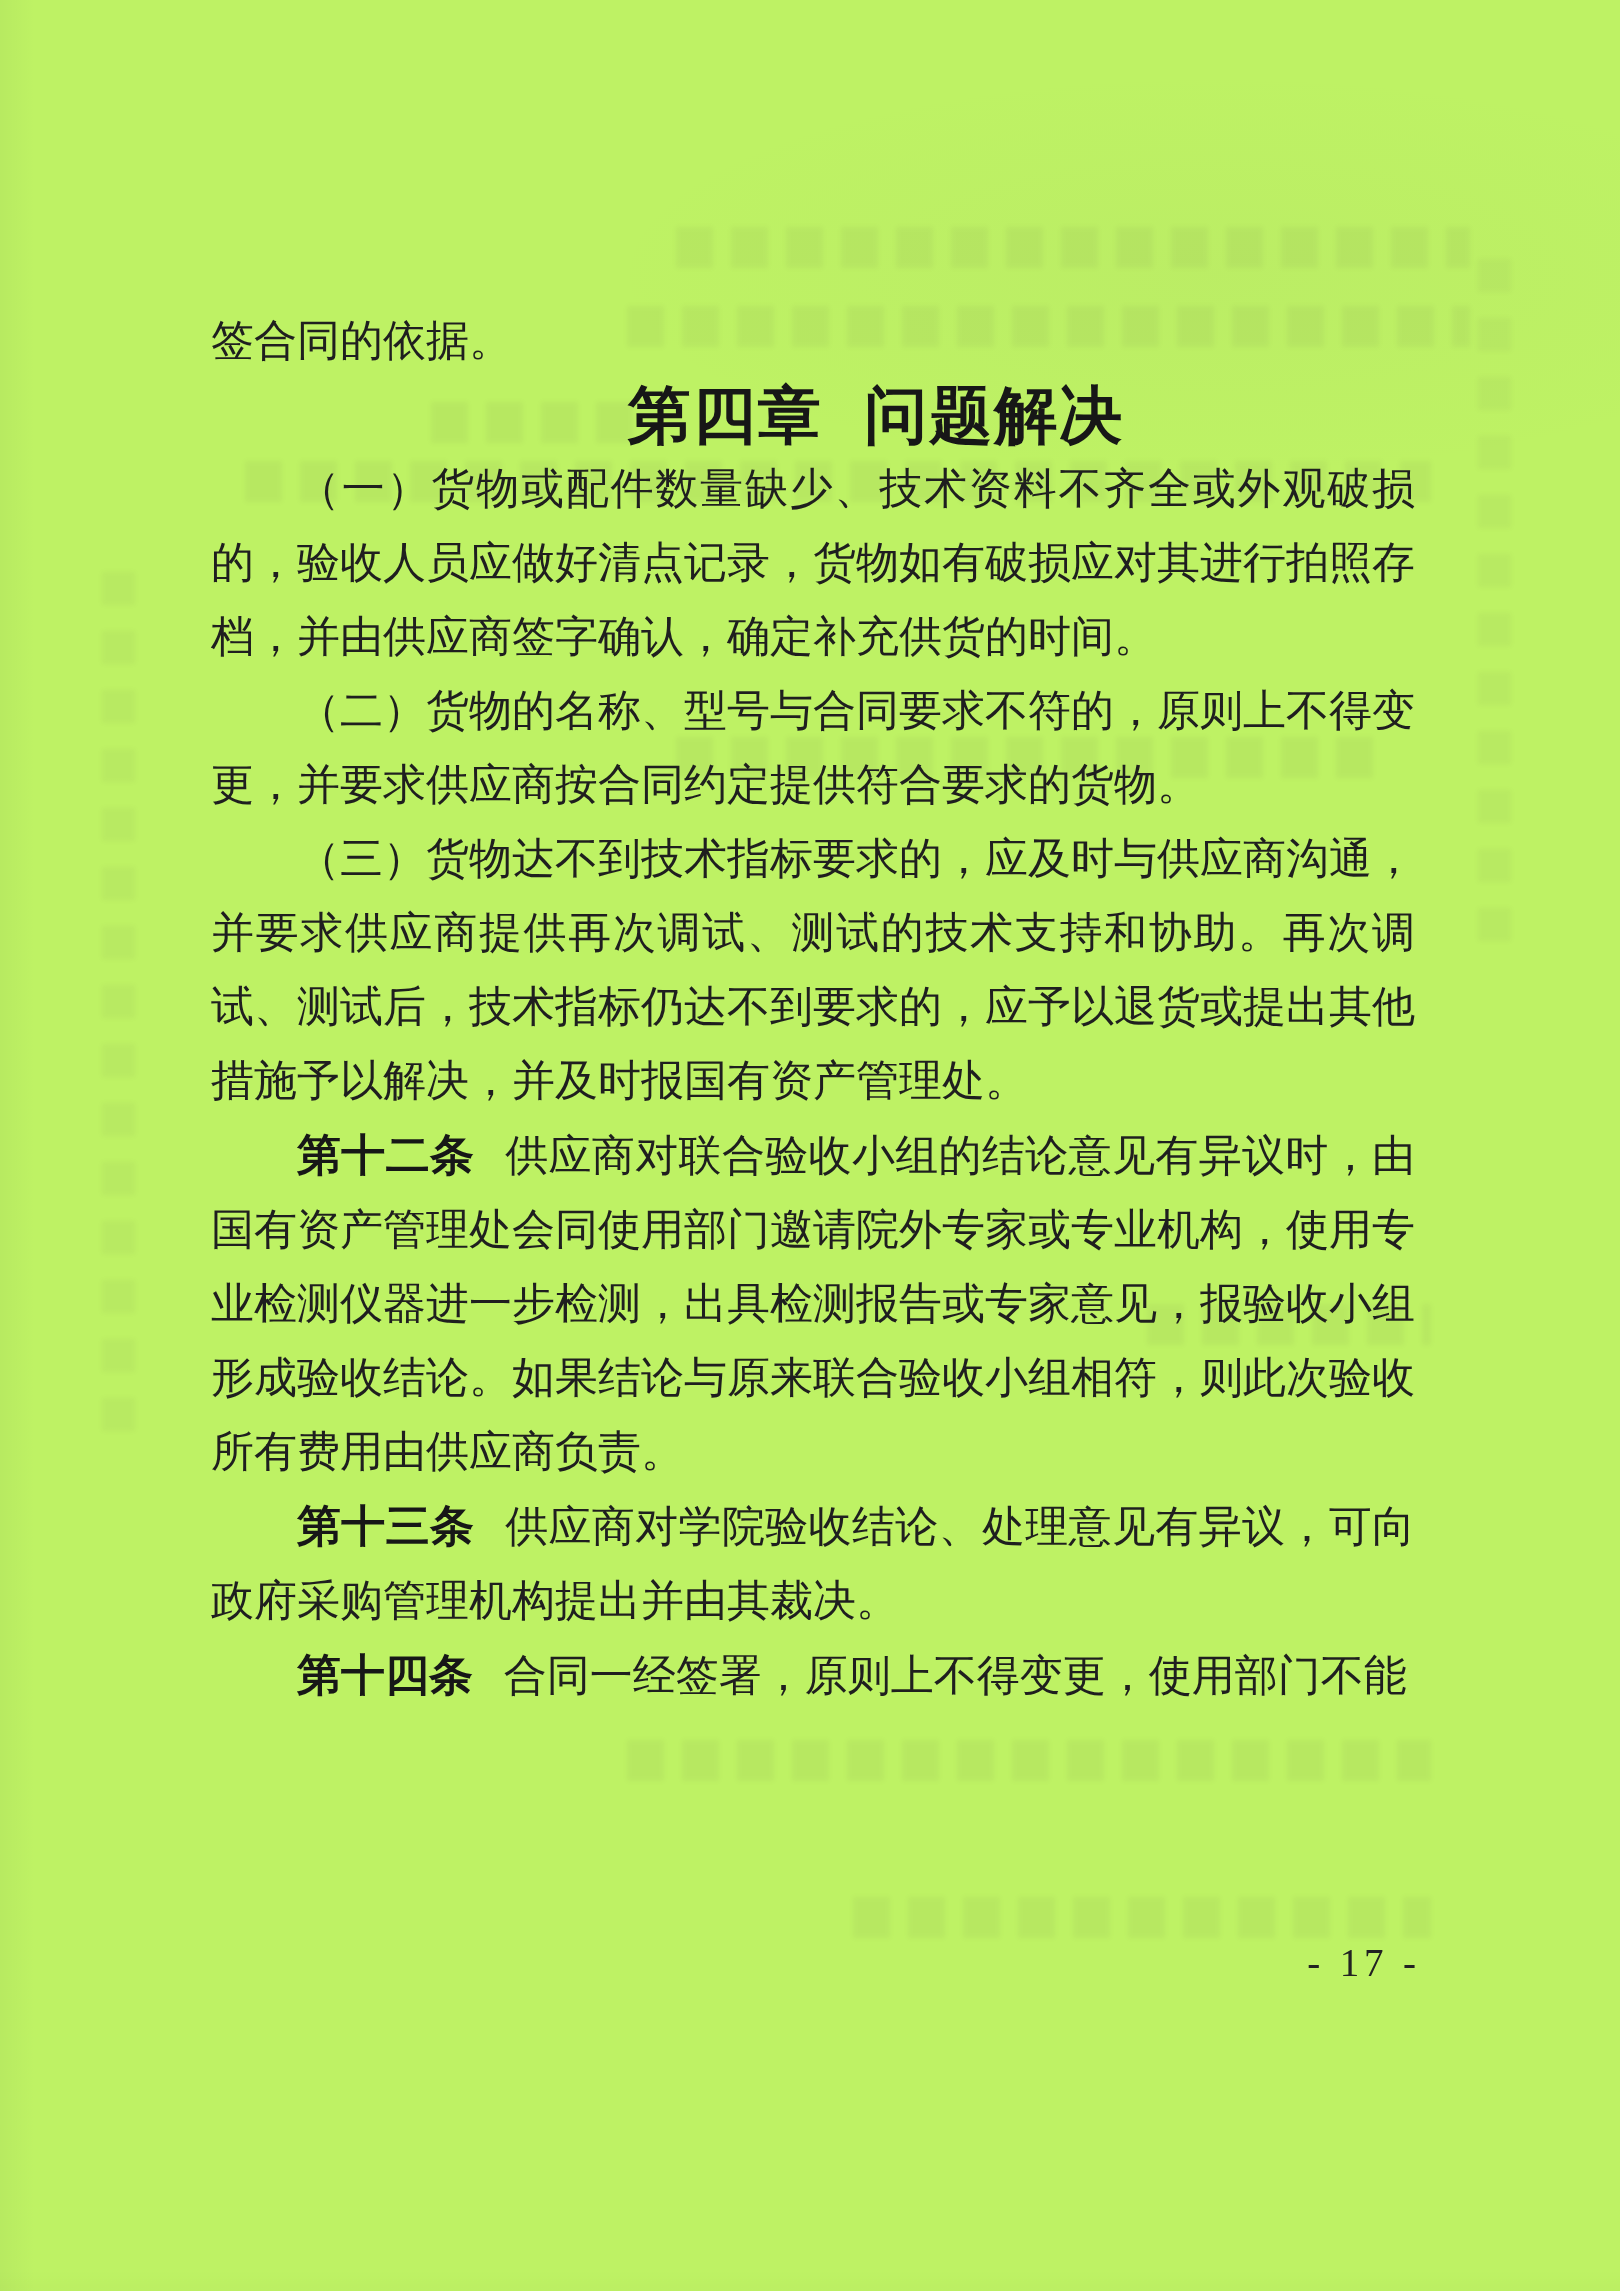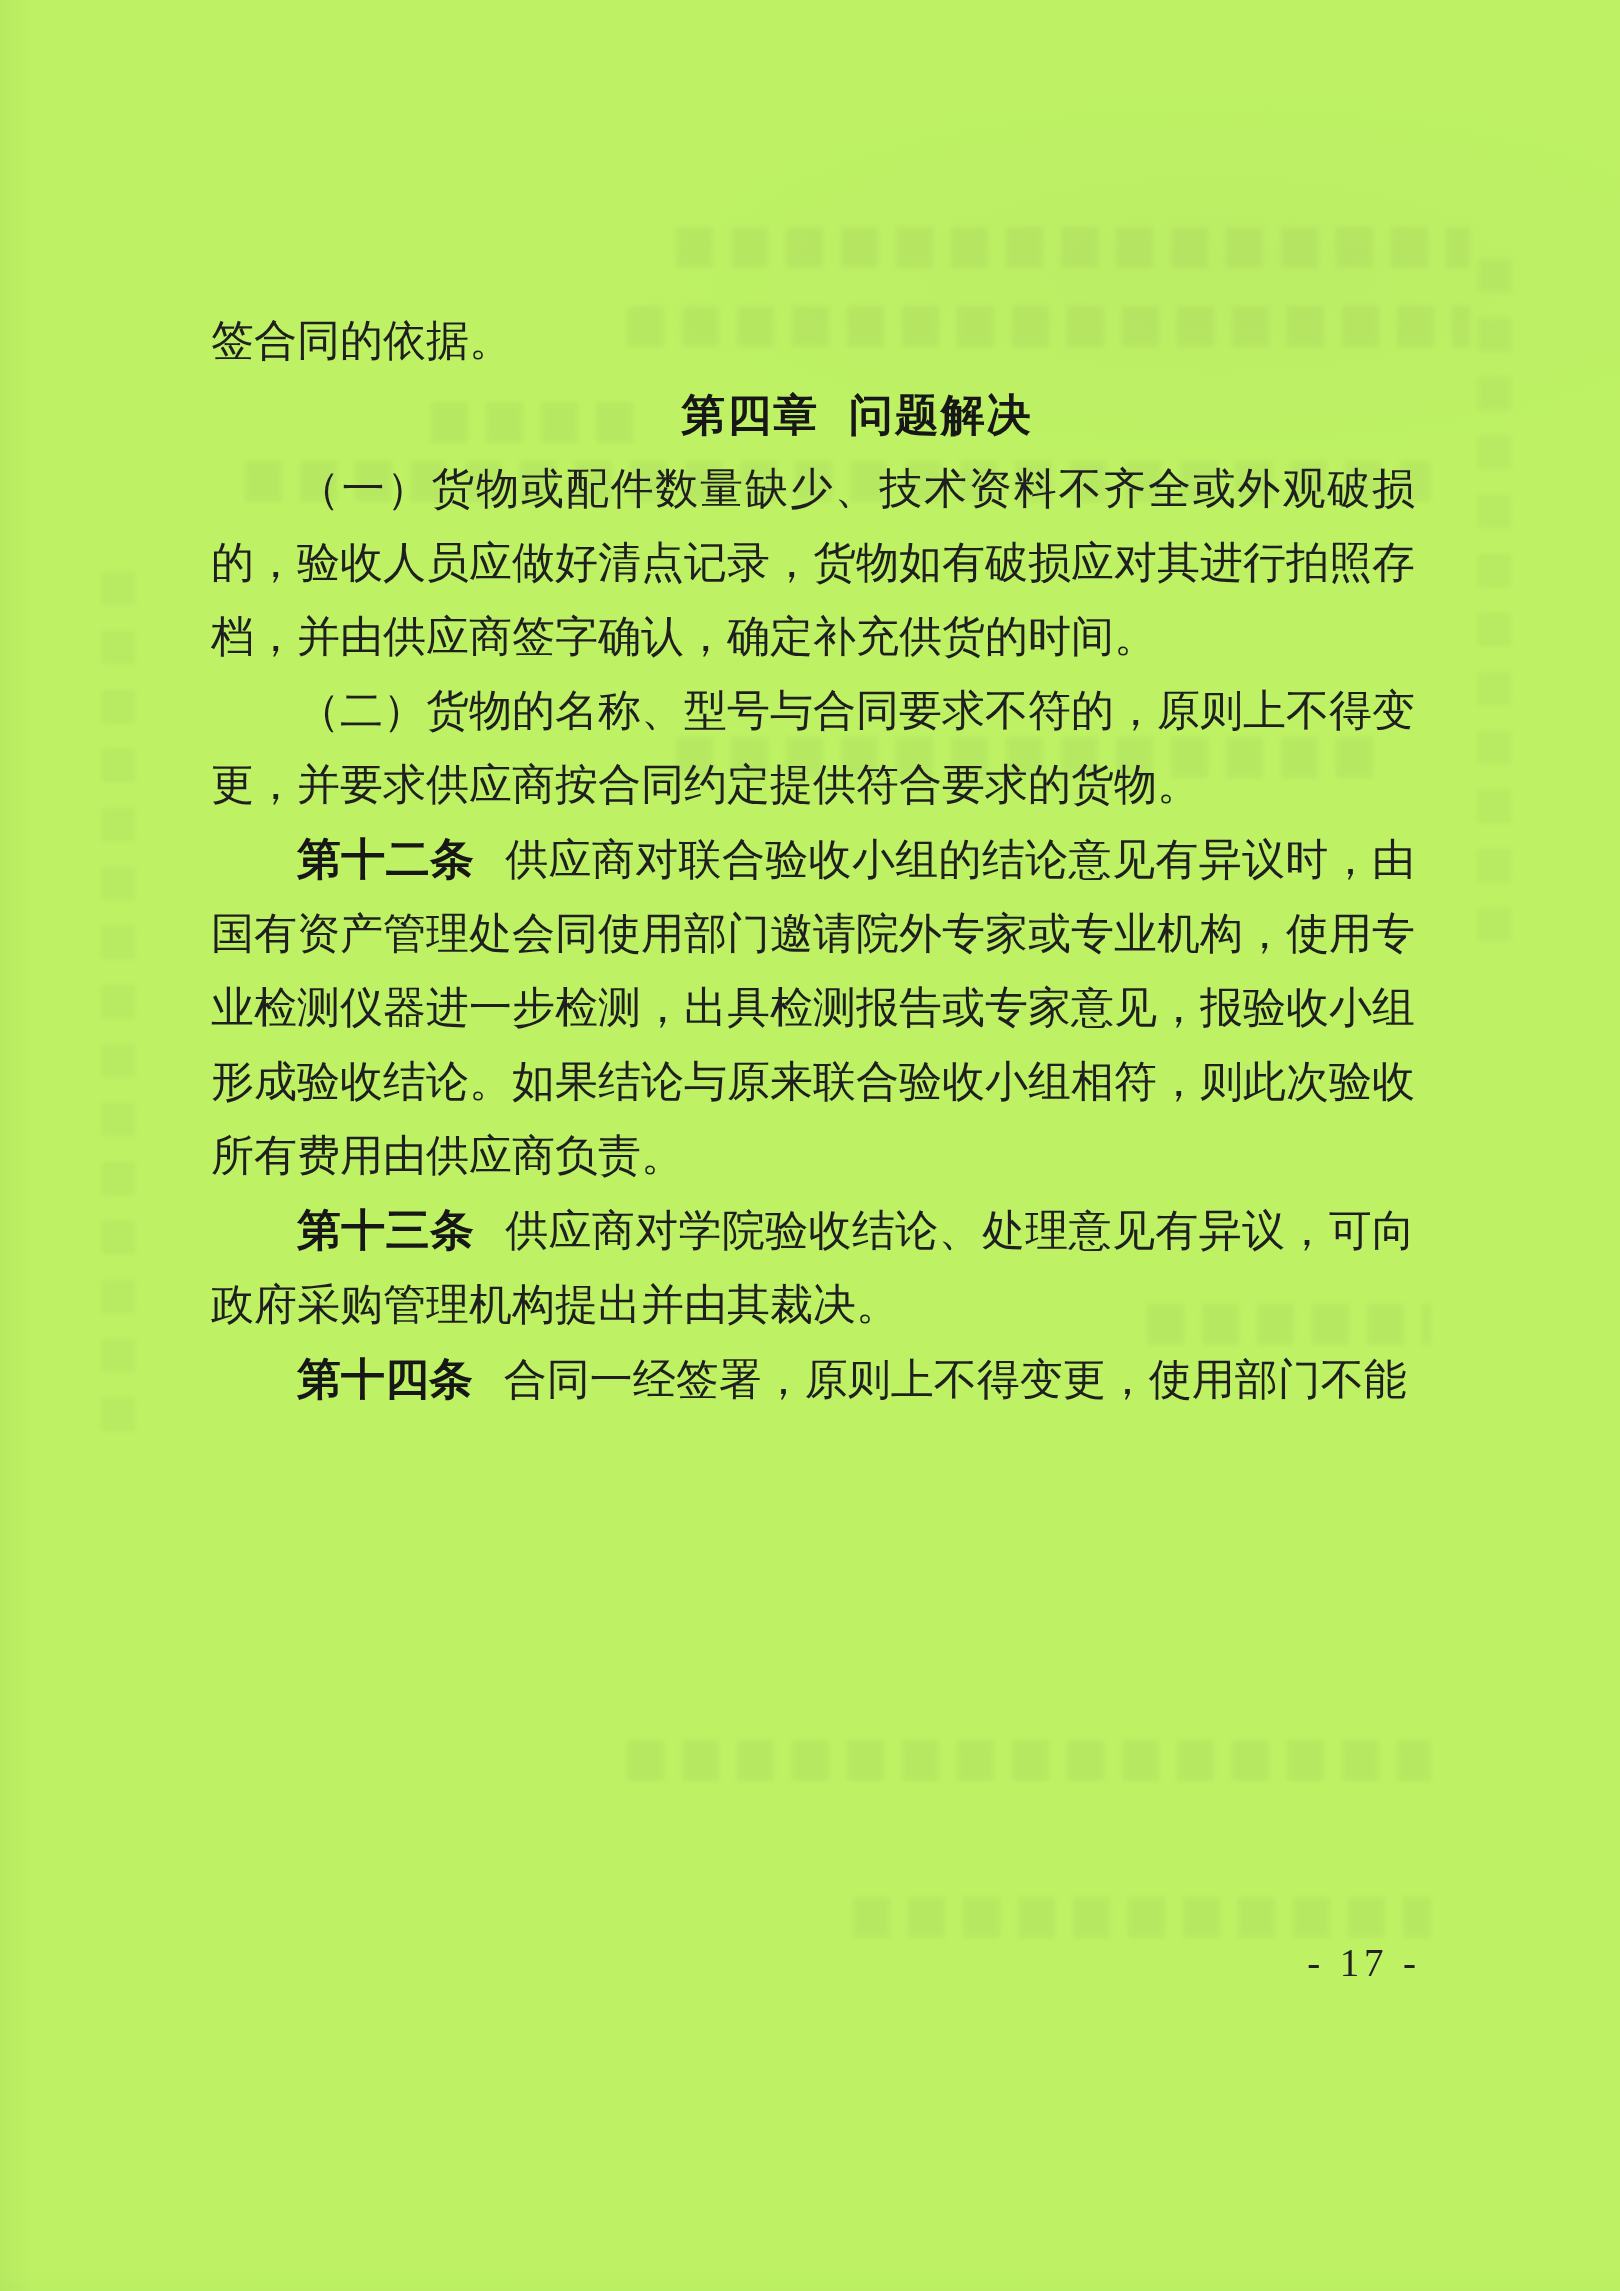--- a/index.html
+++ b/index.html
@@ -62,21 +62,21 @@
   .content p {
     margin: 0;
     text-indent: 2em;
   }
   .content p.no-indent { text-indent: 0; }
 
   .chapter {
     margin: 11.8px 0 74px 0;
     font-family: "Liberation Sans", "DejaVu Sans", sans-serif;
     font-weight: 700;
-    font-size: 44px;
+    font-size: 63px;
     line-height: 74px;
     text-align: center;
     text-indent: 0;
     letter-spacing: 2px;
     word-spacing: 0.35em;
     color: #171717;
   }
 
   .lead {
     font-family: "Liberation Sans", "DejaVu Sans", sans-serif;
@@ -125,20 +125,23 @@
 
 
     <p>
       <span>（一）货物或配件数量缺少、技术资料不齐全或外观破损的，验收人员应做好清点记录，货物如有破损应对其进行拍照存档，并由供应商签字确认，确定补充供货的时间。</span>
     </p>
 
     <p>
       <span>（二）货物的名称、型号与合同要求不符的，原则上不得变更，并要求供应商按合同约定提供符合要求的货物。</span>
     </p>
 
+    <p>
+      <span>（三）货物达不到技术指标要求的，应及时与供应商沟通，并要求供应商提供再次调试、测试的技术支持和协助。再次调试、测试后，技术指标仍达不到要求的，应予以退货或提出其他措施予以解决，并及时报国有资产管理处。</span>
+    </p>
 
     <p>
       <span class="lead">第十二条</span><span>供应商对联合验收小组的结论意见有异议时，由国有资产管理处会同使用部门邀请院外专家或专业机构，使用专业检测仪器进一步检测，出具检测报告或专家意见，报验收小组形成验收结论。如果结论与原来联合验收小组相符，则此次验收所有费用由供应商负责。</span>
     </p>
 
     <p>
       <span class="lead">第十三条</span><span>供应商对学院验收结论、处理意见有异议，可向政府采购管理机构提出并由其裁决。</span>
     </p>
 
     <p>

